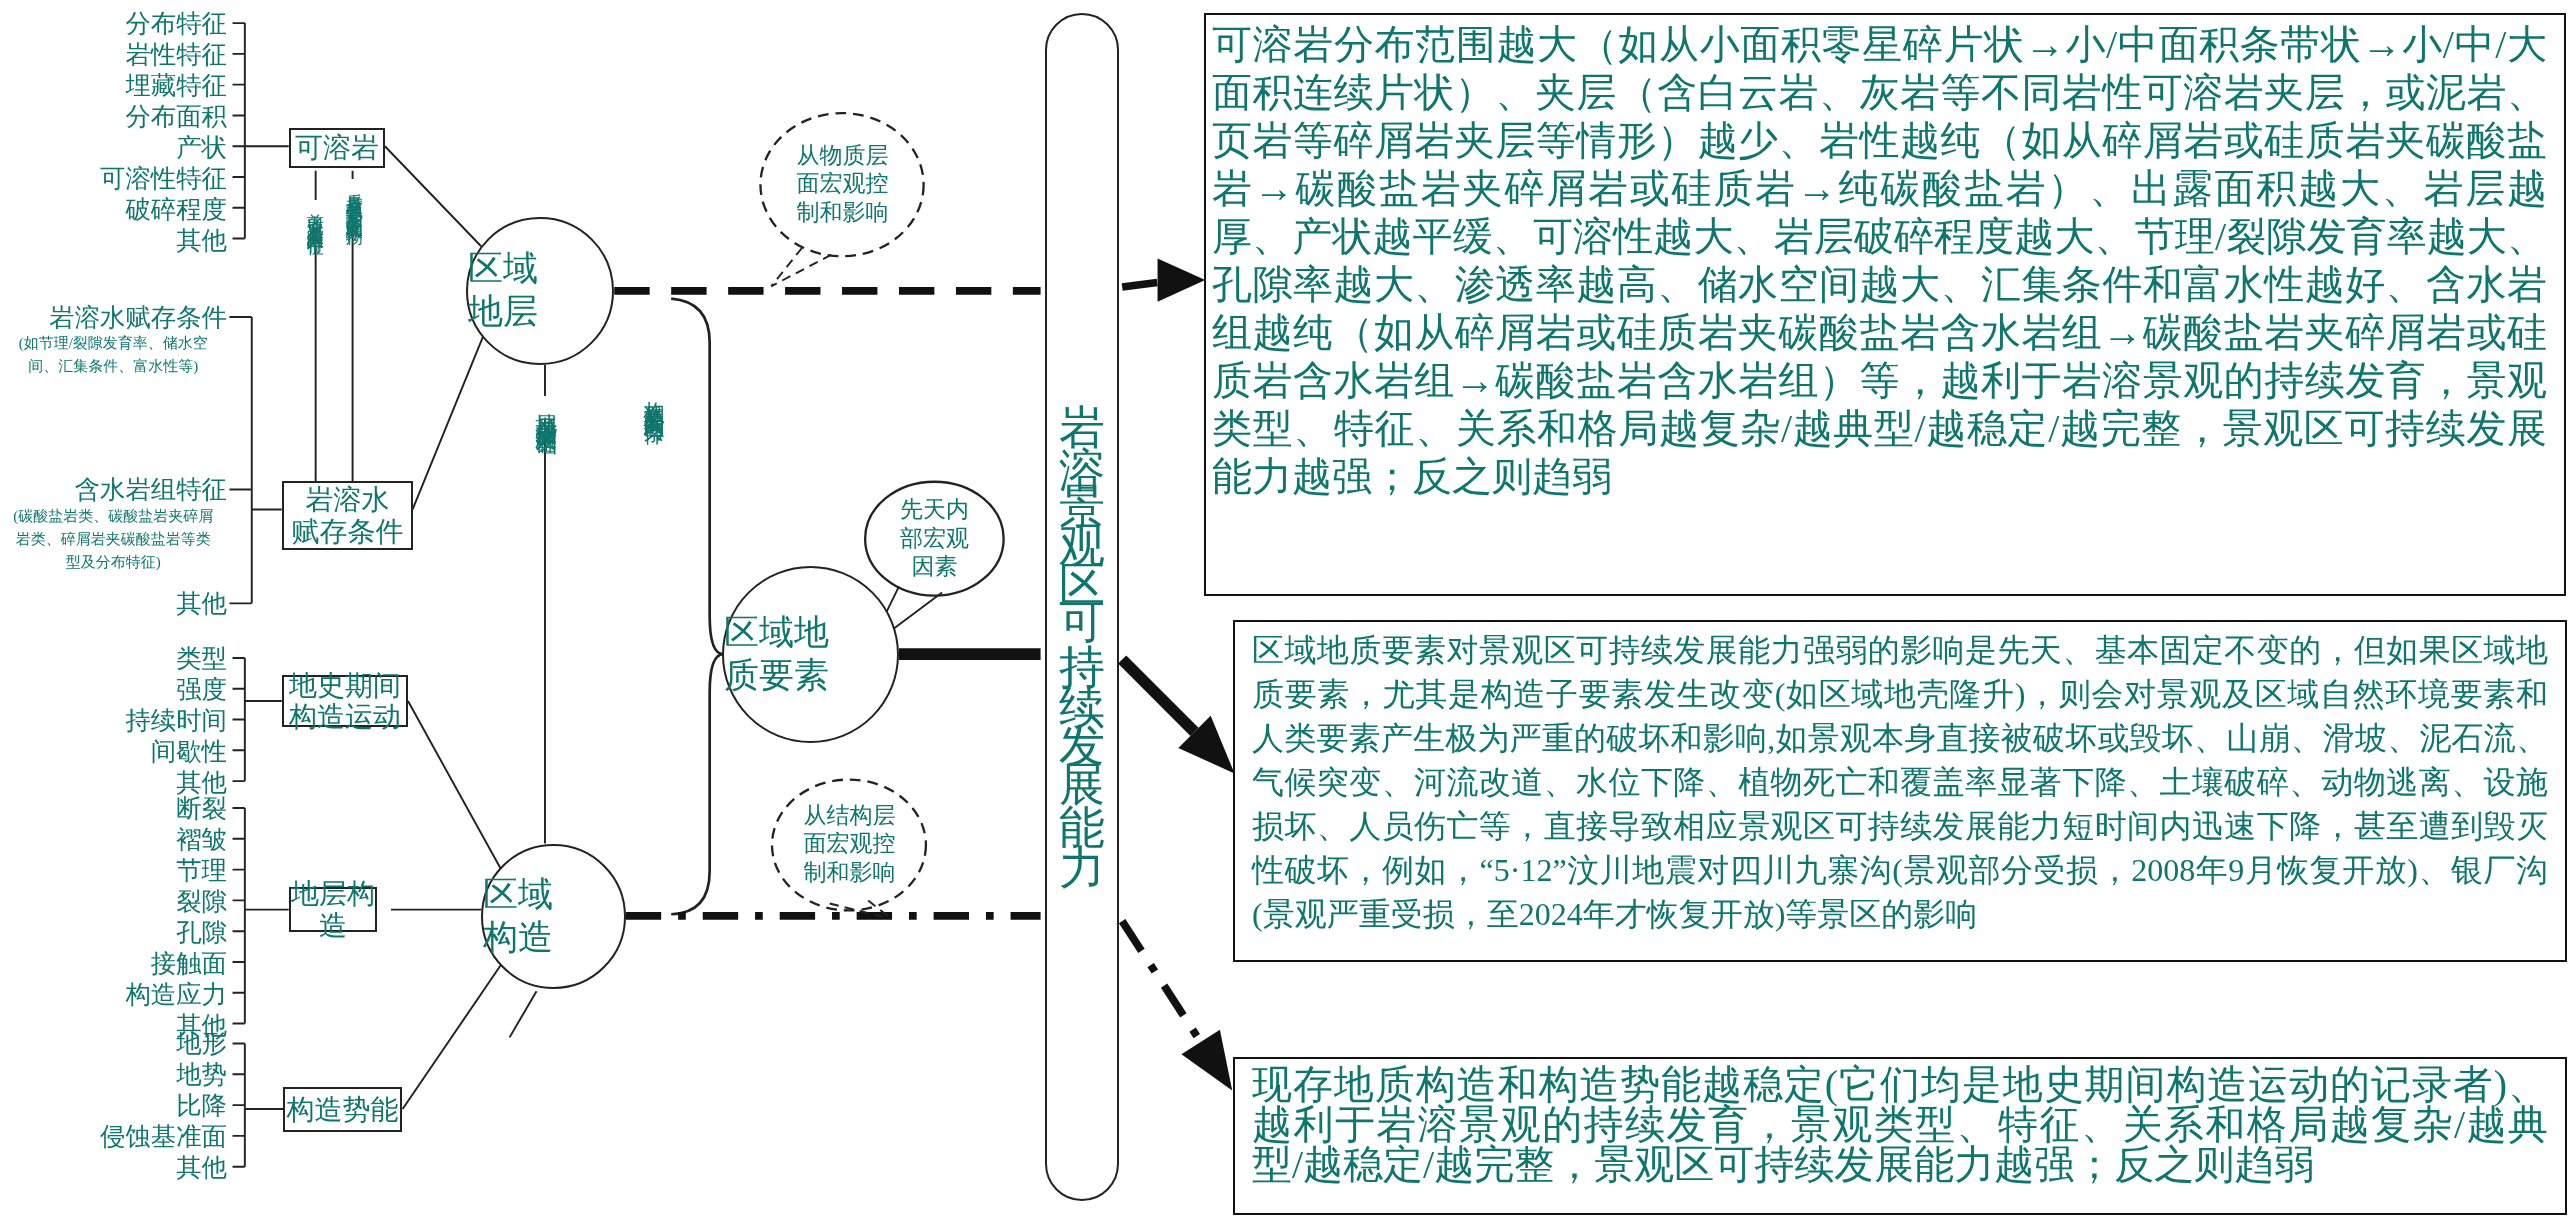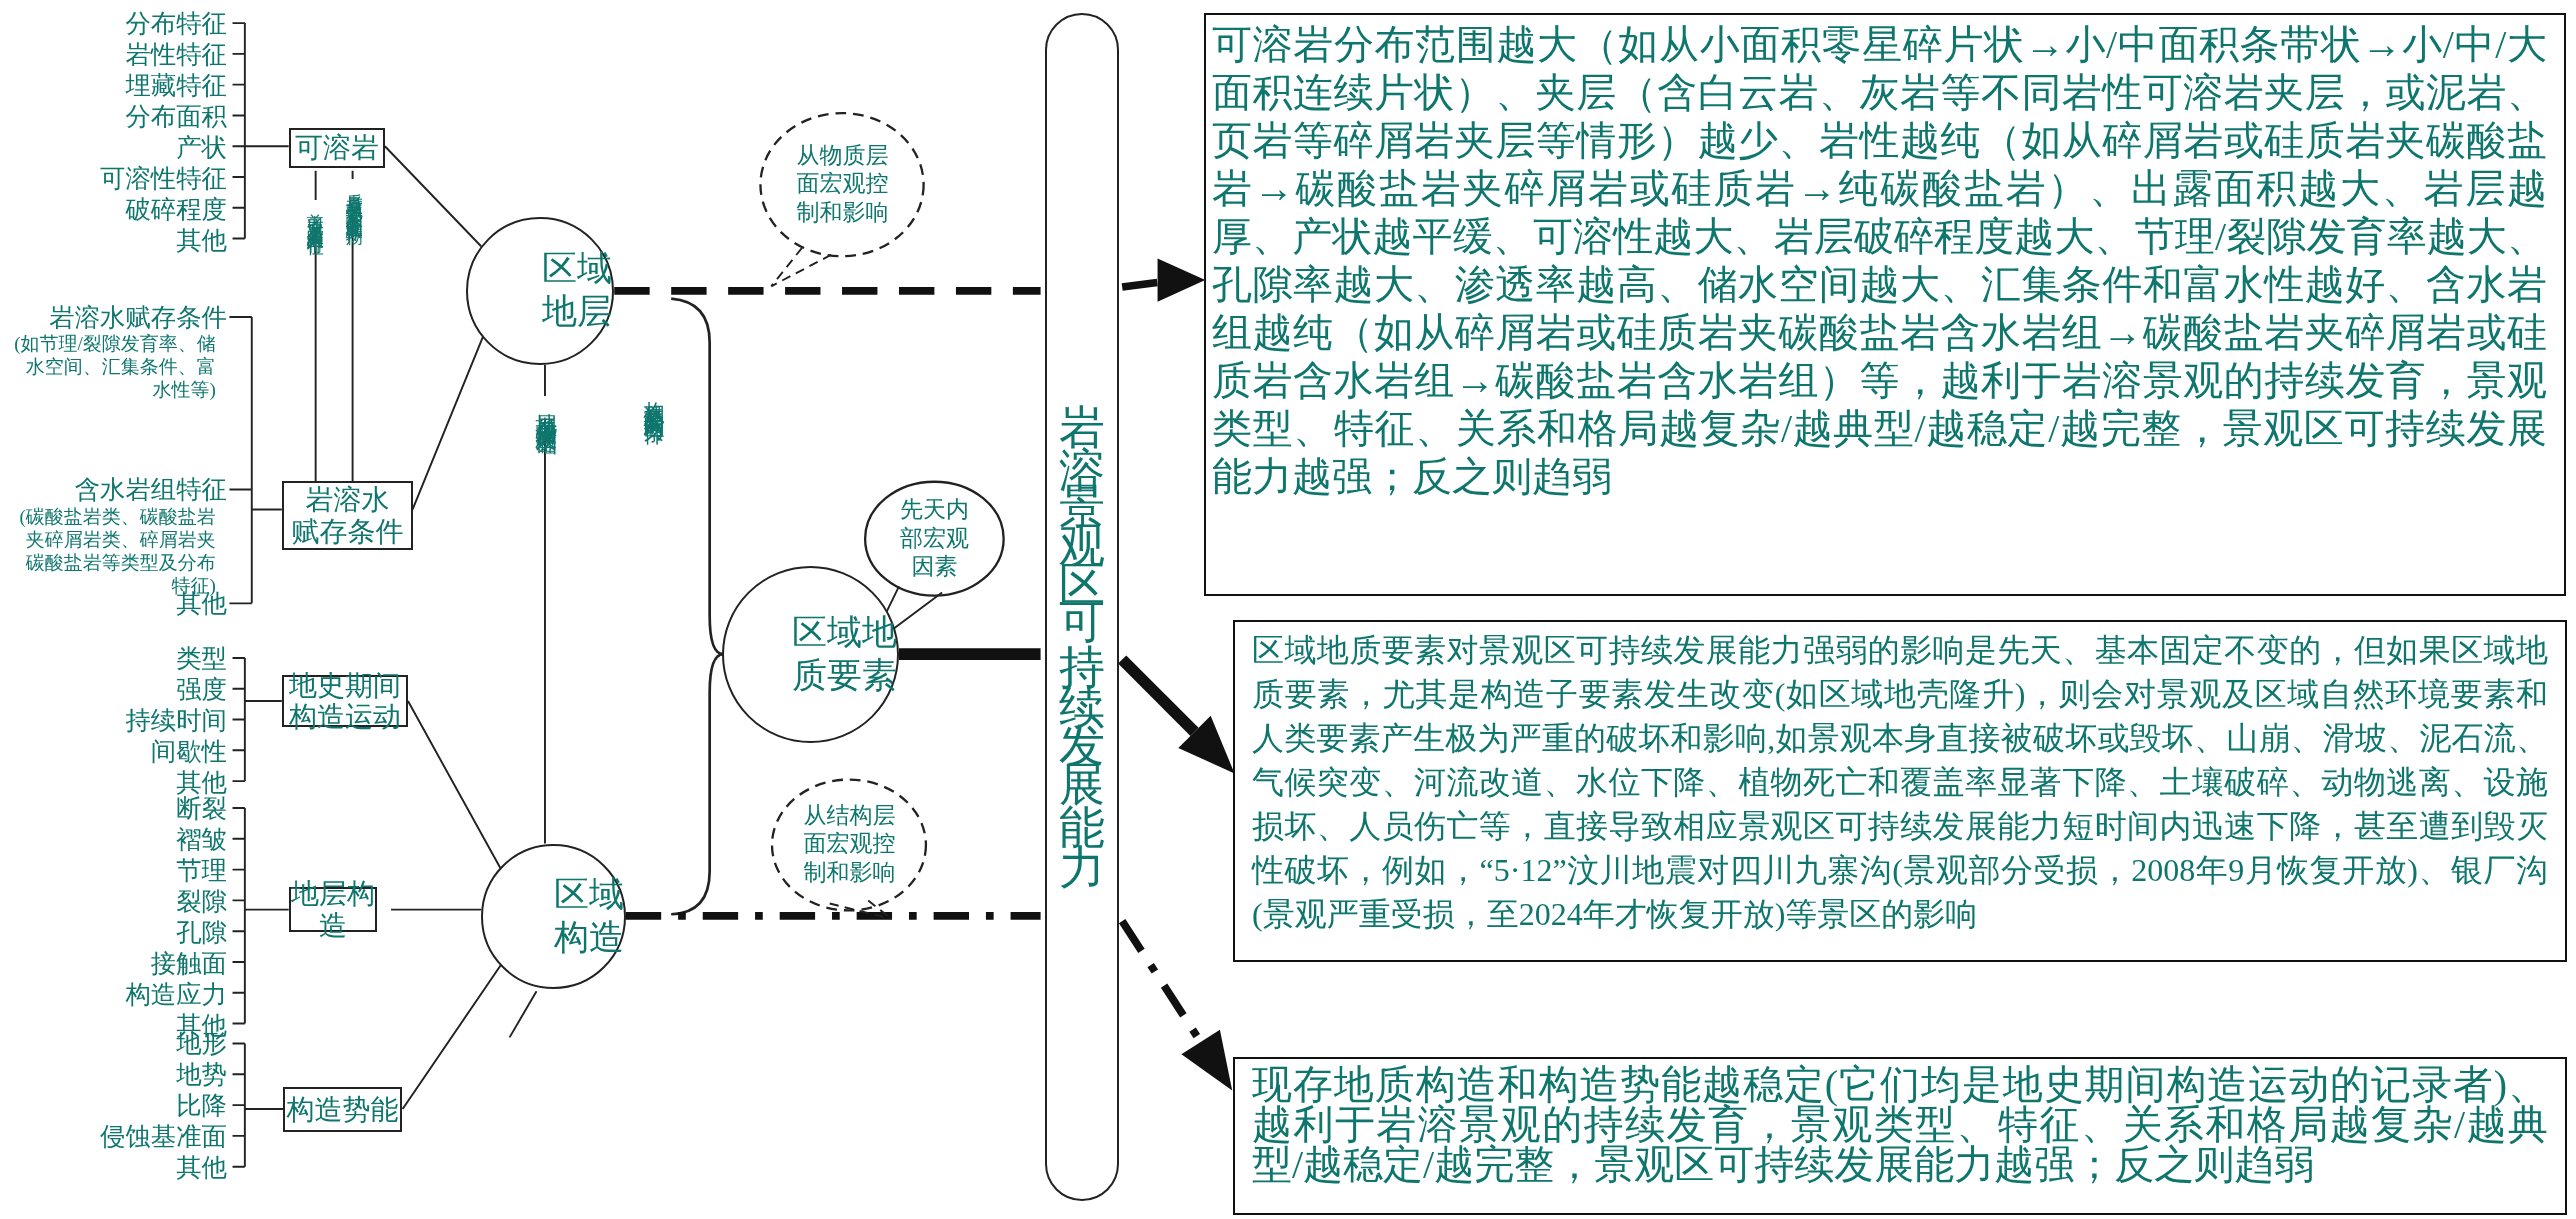--- a/index.html
+++ b/index.html
@@ -5,29 +5,29 @@
   * { margin:0; padding:0; box-sizing:border-box; }
   html,body { background:#ffffff; }
   .stage {
     position:relative; width:2576px; height:1219px; background:#fff;
     font-family:Liberation Serif, serif; color:#0f766e; overflow:hidden;
   }
   svg.overlay { position:absolute; left:0; top:0; }
   .col { position:absolute; width:227px; }
   .col .lbl { height:31px; line-height:31px; font-size:25.4px; text-align:right; white-space:nowrap; }
   .slabel { position:absolute; width:227px; left:0; font-size:25.4px; line-height:31px; text-align:right; white-space:nowrap; }
-  .note { position:absolute; left:10.8px; width:205px; font-size:19px; line-height:23px; text-align:right; }
+  .note { position:absolute; left:10.8px; width:205px; font-size:15px; line-height:23px; text-align:center; }
   .nodebox {
     position:absolute; border:2.3px solid #222; background:#fff;
     display:flex; flex-direction:column; align-items:center; justify-content:center;
     text-align:center; font-size:28px; line-height:1.12;
   }
   .circle {
     position:absolute; border:2.3px solid #222; border-radius:50%; background:#fff;
-    display:flex; align-items:center; justify-content:flex-end; text-align:center;
+    display:flex; align-items:center; justify-content:flex-start; text-align:center;
     font-size:35px; line-height:1.22;
   }
   .w2 { width:2em; } .w3 { width:3em; }
   .vtext { position:absolute; writing-mode:vertical-rl; text-orientation:upright;
     background:#fff; white-space:nowrap; line-height:1.1; letter-spacing:2.3px; }
   .capsule {
     position:absolute; left:1045px; top:13px; width:74px; height:1188px;
     border:2.7px solid #222; border-radius:37px; background:#fff;
     display:flex; align-items:center; justify-content:center;
   }

